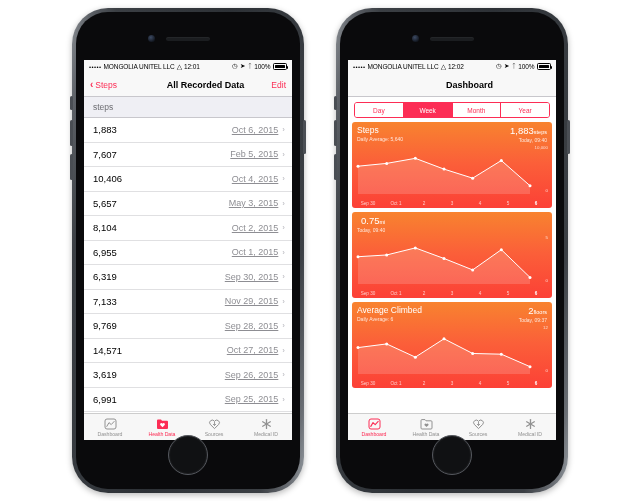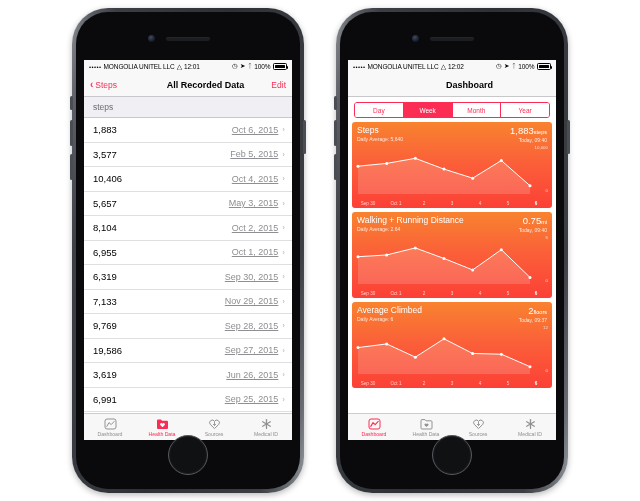--- a/index.html
+++ b/index.html
@@ -193,21 +193,21 @@
           <div class="section-header">steps</div>
           <div id="rows-host">
               <div class="row">
                 <span class="row-val">1,883</span>
                 <span class="row-right">
                   <span class="row-date">Oct 6, 2015</span>
                   <span class="row-chev">›</span>
                 </span>
               </div>
               <div class="row">
-                <span class="row-val">3,577</span>
+                <span class="row-val">7,607</span>
                 <span class="row-right">
                   <span class="row-date">Feb 5, 2015</span>
                   <span class="row-chev">›</span>
                 </span>
               </div>
               <div class="row">
                 <span class="row-val">10,406</span>
                 <span class="row-right">
                   <span class="row-date">Oct 4, 2015</span>
                   <span class="row-chev">›</span>
@@ -249,30 +249,30 @@
                 </span>
               </div>
               <div class="row">
                 <span class="row-val">9,769</span>
                 <span class="row-right">
                   <span class="row-date">Sep 28, 2015</span>
                   <span class="row-chev">›</span>
                 </span>
               </div>
               <div class="row">
-                <span class="row-val">19,586</span>
-                <span class="row-right">
-                  <span class="row-date">Sep 27, 2015</span>
+                <span class="row-val">14,571</span>
+                <span class="row-right">
+                  <span class="row-date">Oct 27, 2015</span>
                   <span class="row-chev">›</span>
                 </span>
               </div>
               <div class="row">
                 <span class="row-val">3,619</span>
                 <span class="row-right">
-                  <span class="row-date">Jun 26, 2015</span>
+                  <span class="row-date">Sep 26, 2015</span>
                   <span class="row-chev">›</span>
                 </span>
               </div>
               <div class="row">
                 <span class="row-val">6,991</span>
                 <span class="row-right">
                   <span class="row-date">Sep 25, 2015</span>
                   <span class="row-chev">›</span>
                 </span>
               </div>
@@ -400,24 +400,20 @@
                     <span class="">2</span>
                     <span class="">3</span>
                     <span class="">4</span>
                     <span class="">5</span>
                     <span class="cur">6</span>
                   </div>
                 </div>
               </div>
               <div class="card">
                 <div class="card-head">
-                  <div>
-                    <div class="card-title">Walking + Running Distance</div>
-                    <div class="card-sub">Daily Average: 2.64</div>
-                  </div>
                   <div class="card-valwrap">
                     <div class="card-val"><span>0.75</span><small>mi</small></div>
                     <div class="card-time">Today, 09:40</div>
                   </div>
                 </div>
                 <div class="chart-area">
                   <svg viewBox="0 0 200 64 " preserveAspectRatio="none">
                     <polygon points="6.00,50 6.00,22.72 34.67,20.96 63.33,13.92 92.00,24.48 120.67,35.92 149.33,15.68 178.00,43.40 178.00,50" fill="rgba(255,255,255,0.16)"></polygon>
                     <polyline points="6.00,22.72 34.67,20.96 63.33,13.92 92.00,24.48 120.67,35.92 149.33,15.68 178.00,43.40" fill="none" stroke="#fff" stroke-width="1" stroke-linejoin="round" stroke-linecap="round"></polyline>
                     <circle cx="6.00" cy="22.72" r="1.5" fill="#fff"></circle>

